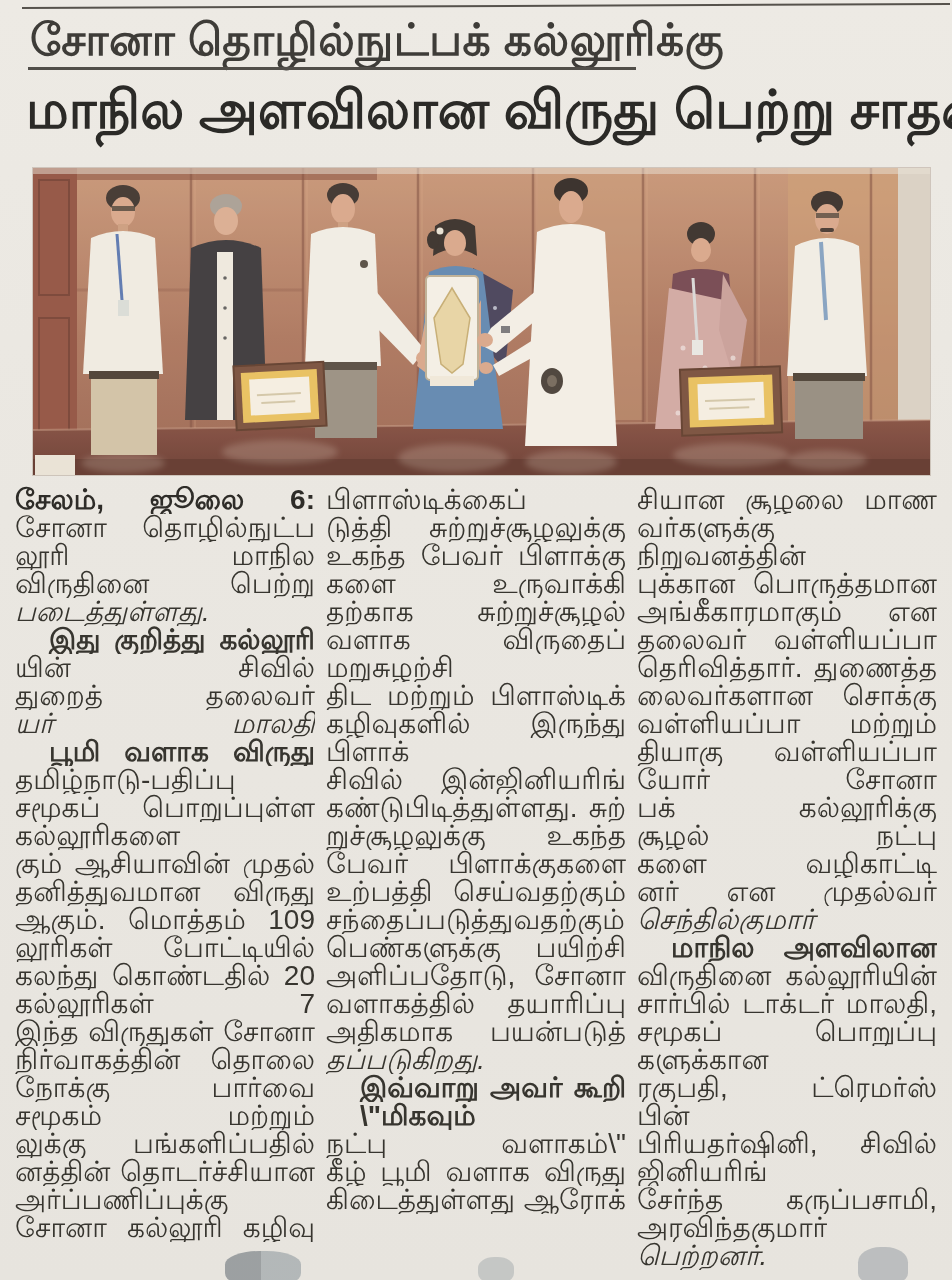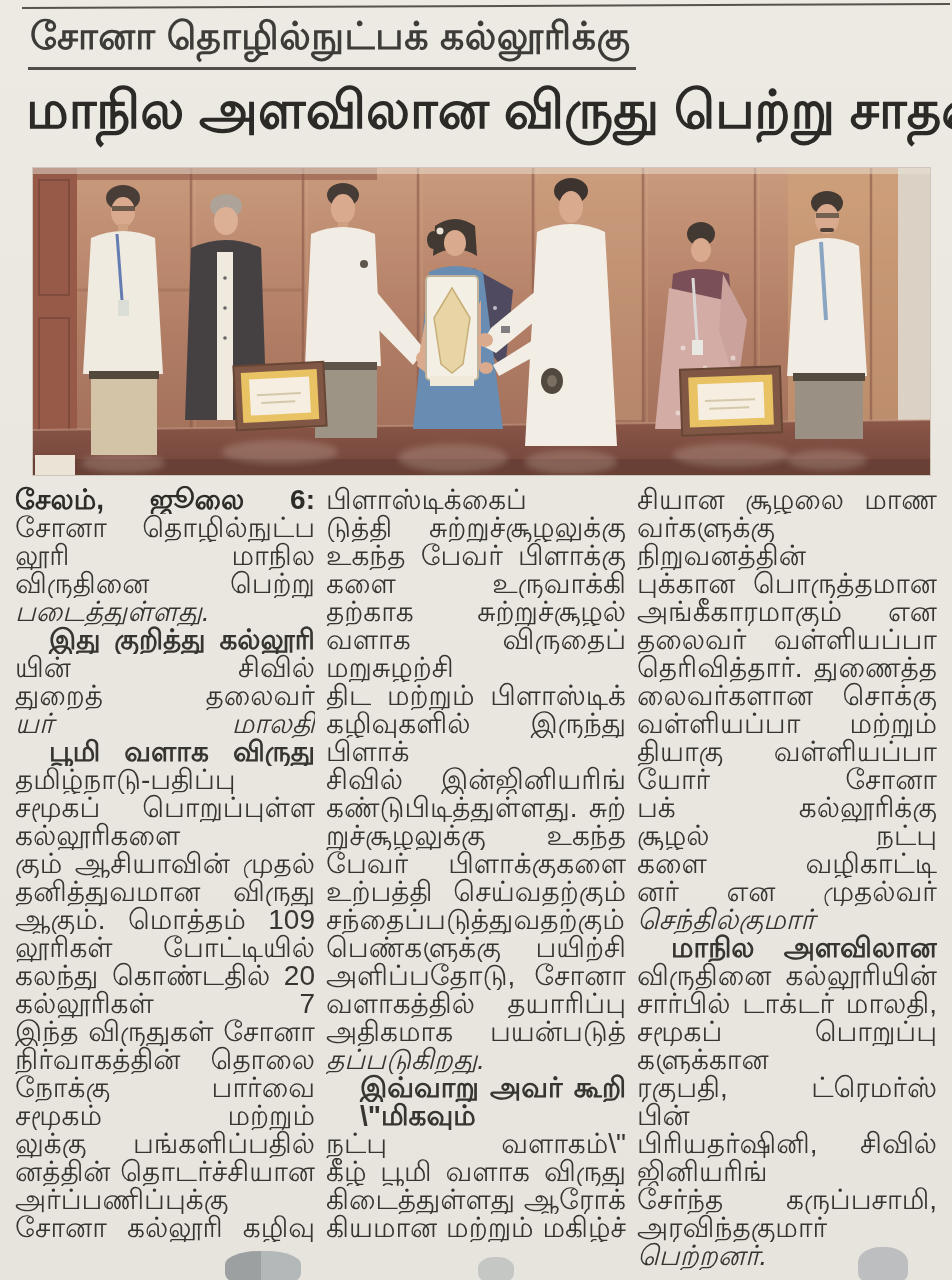--- a/index.html
+++ b/index.html
@@ -3,21 +3,21 @@
 <meta charset="utf-8">
 <style>
   html,body{margin:0;padding:0;background:#d9d6d0;}
   .page{
     position:relative;width:952px;height:1280px;overflow:hidden;
     background:linear-gradient(180deg,#edeae4 0%,#eae7e1 40%,#e7e4de 100%);
     font-family:"Liberation Sans","DejaVu Sans",sans-serif;
     color:#35332f;
   }
   .toprule{position:absolute;top:5px;left:22px;width:928px;height:2px;background:#56524c;transform:rotate(-0.25deg);}
-  .kicker{position:absolute;top:15px;left:30px;font-size:38px;font-weight:700;letter-spacing:.5px;color:#3e3c38;margin:0;}
+  .kicker{position:absolute;top:15px;left:30px;font-size:44px;font-weight:700;letter-spacing:.5px;color:#3e3c38;margin:0;}
   .kicker-underline{position:absolute;top:67px;left:28px;width:608px;height:3px;background:#514e49;}
   .headline{position:absolute;top:74px;left:26px;width:912px;margin:0;font-size:53px;line-height:1.35;font-weight:800;color:#2b2a27;white-space:nowrap;letter-spacing:0;}
   .photo{position:absolute;top:168px;left:33px;width:897px;height:307px;margin:0;box-shadow:0 0 0 1px rgba(120,90,70,.25);}
   .photo svg{display:block;}
   .body{position:absolute;top:486px;left:15px;width:922px;display:flex;gap:11px;}
   .col{width:300px;font-size:28px;line-height:28px;color:#37352f;}
   .line{text-align:justify;text-align-last:justify;height:28px;overflow:hidden;}
   .line.end{text-align-last:left;font-style:italic;}
   .line.indent{text-indent:34px;font-weight:bold;}
   .dateline{font-weight:700;color:#2e2c28;}
@@ -251,21 +251,20 @@
           <div class="line">பெண்களுக்கு பயிற்சி</div>
           <div class="line">அளிப்பதோடு, சோனா</div>
           <div class="line">வளாகத்தில் தயாரிப்பு</div>
           <div class="line">அதிகமாக பயன்படுத்</div>
           <div class="line end">தப்படுகிறது.</div>
           <div class="line indent">இவ்வாறு அவர் கூறி</div>
           <div class="line indent">\"மிகவும் சுற்றுச்சூழல்</div>
           <div class="line">நட்பு வளாகம்\" பிரிவின்</div>
           <div class="line">கீழ் பூமி வளாக விருது 2022</div>
           <div class="line">கிடைத்துள்ளது ஆரோக்</div>
-          <div class="line">கியமான மற்றும் மகிழ்ச்</div>
         </div>
     </div>
     <div class="col">
       <div>
 
       <div class="line">சியான சூழலை மாண</div>
           <div class="line">வர்களுக்கு வழங்குவதில்</div>
           <div class="line">நிறுவனத்தின் அர்ப்பணிப்</div>
           <div class="line">புக்கான பொருத்தமான</div>
           <div class="line">அங்கீகாரமாகும் என</div>

